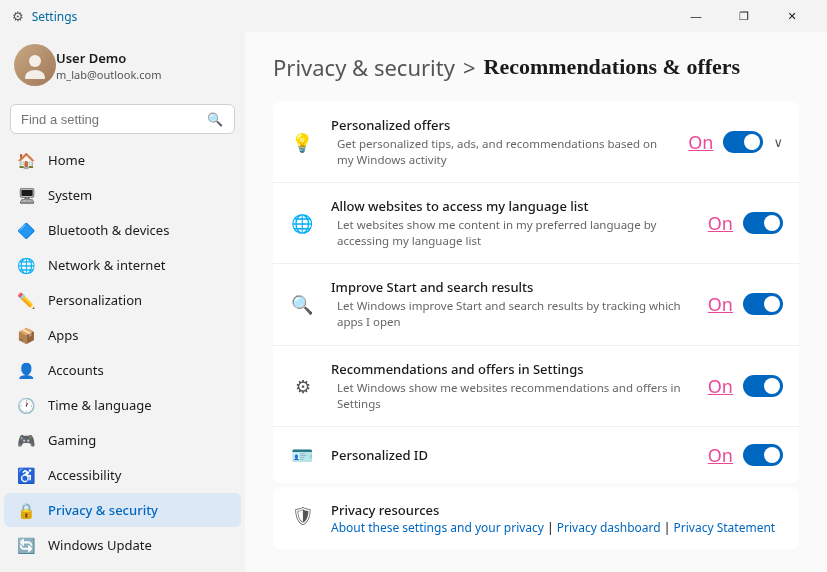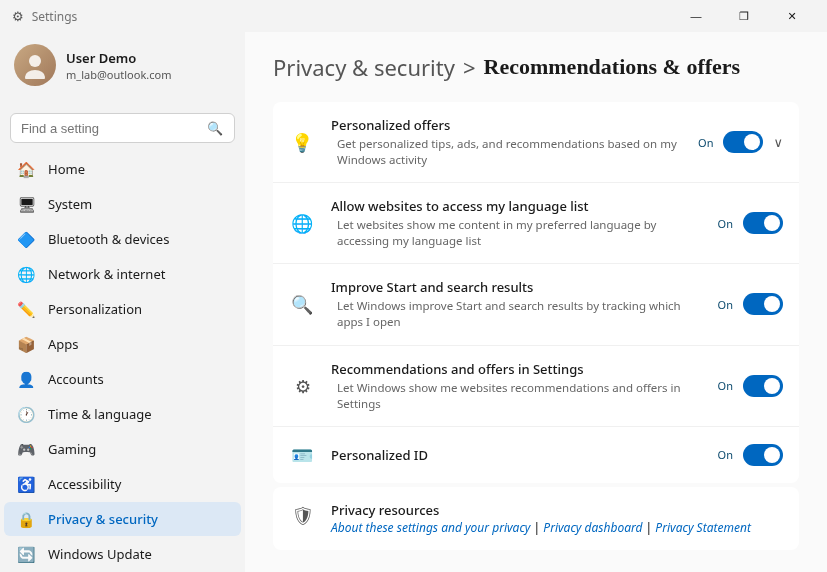--- a/index.html
+++ b/index.html
@@ -22,21 +22,21 @@
       justify-content: space-between;
       flex-shrink: 0;
     }
     .title-bar-left {
       display: flex;
       align-items: center;
       gap: 8px;
     }
     .title-bar-title {
       font-size: 12px;
-      color: #737373;
+      color: #0369a1;
     }
     .title-bar-controls {
       display: flex;
       gap: 2px;
     }
     .title-btn {
       width: 46px;
       height: 32px;
       display: flex;
       align-items: center;
@@ -60,41 +60,40 @@
       display: flex;
       flex-direction: column;
       flex-shrink: 0;
       overflow-y: auto;
       padding-bottom: 8px;
     }
     
     .user-profile {
       display: flex;
       align-items: center;
-      gap: 10px;
       padding: 12px 14px 14px;
     }
     .avatar {
       width: 42px;
       height: 42px;
       border-radius: 50%;
       background: linear-gradient(135deg, #c8a882, #a0785a);
       display: flex;
       align-items: center;
       justify-content: center;
       font-size: 18px;
       color: white;
       flex-shrink: 0;
     }
     .user-info { display: flex; flex-direction: column; }
     .user-name { font-size: 13px; font-weight: 600; color: #1a1a1a; }
     .user-email { font-size: 11px; color: #555; }
     
     .search-box {
-      margin: 13px 10px 8px;
+      margin: 4px 10px 8px;
       display: flex;
       align-items: center;
       background: white;
       border: 1px solid #d0d0d0;
       border-radius: 6px;
       padding: 5px 10px;
       gap: 8px;
     }
     .search-box input {
       border: none;
@@ -187,21 +186,21 @@
     }
     .setting-text { flex: 1; }
     .setting-title { font-size: 13px; font-weight: 500; color: #1a1a1a; }
     .setting-desc { font-size: 11.5px; color: #666; margin-top: 2px; line-height: 1.4; margin-left: 6px; }
     .setting-controls {
       display: flex;
       align-items: center;
       gap: 10px;
       flex-shrink: 0;
     }
-    .on-label { font-size: 11px; color: #0c4a6e; }
+    .on-label { font-size: 18px; color: #ec4899; text-decoration: underline; }
     
     .toggle {
       width: 40px;
       height: 22px;
       border-radius: 11px;
       background: #0067c0;
       position: relative;
       cursor: pointer;
       flex-shrink: 0;
     }
@@ -226,21 +225,21 @@
       border-radius: 8px;
       padding: 14px 16px;
       margin-bottom: 4px;
       display: flex;
       align-items: flex-start;
       gap: 14px;
     }
     .privacy-links {
       font-size: 12px;
     }
-    .privacy-links a { color: #0067c0; text-decoration: none; cursor: pointer; font-style: italic; }
+    .privacy-links a { color: #0067c0; text-decoration: none; cursor: pointer; }
   </style>
 </head>
 <body>
 
 <div class="title-bar">
   <div class="title-bar-left">
     <span style="font-size:13px; color:#555;">⚙</span>
     <span class="title-bar-title">Settings</span>
   </div>
   <div class="title-bar-controls">

